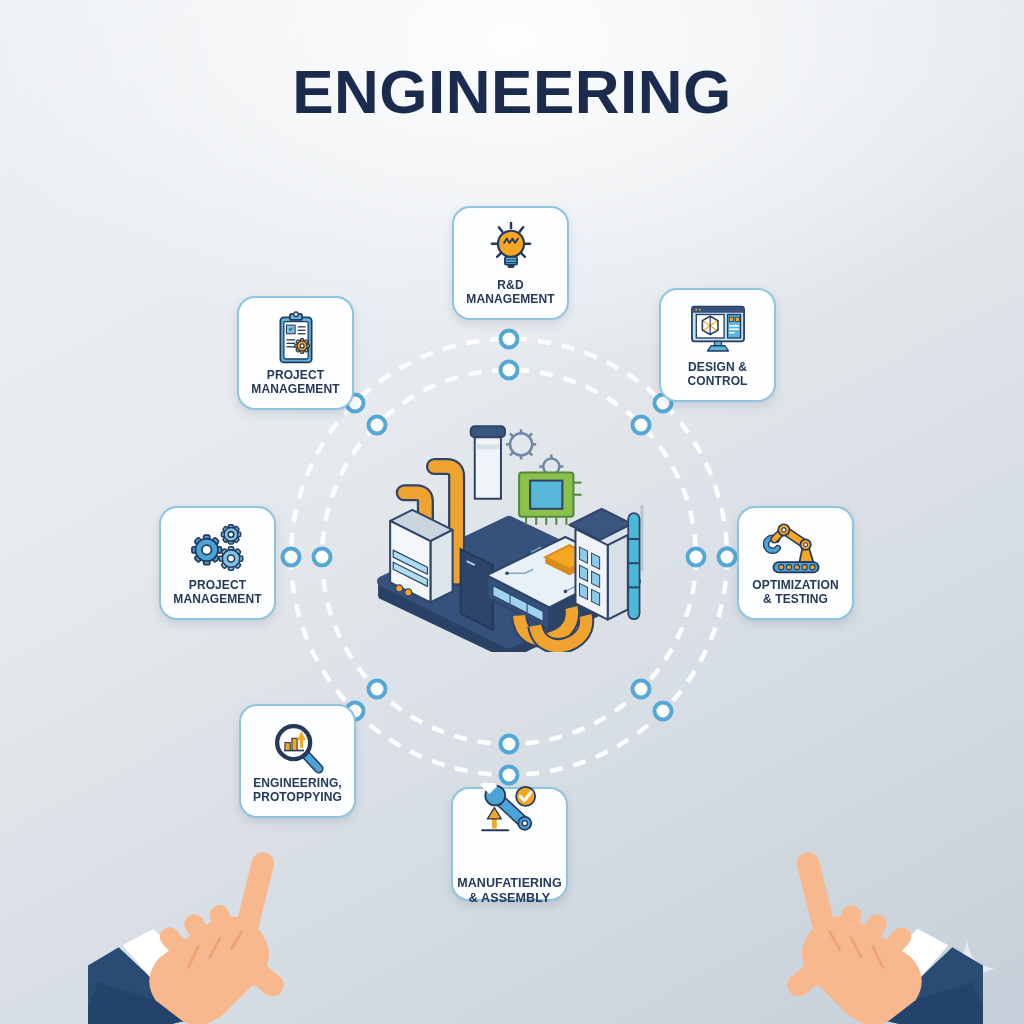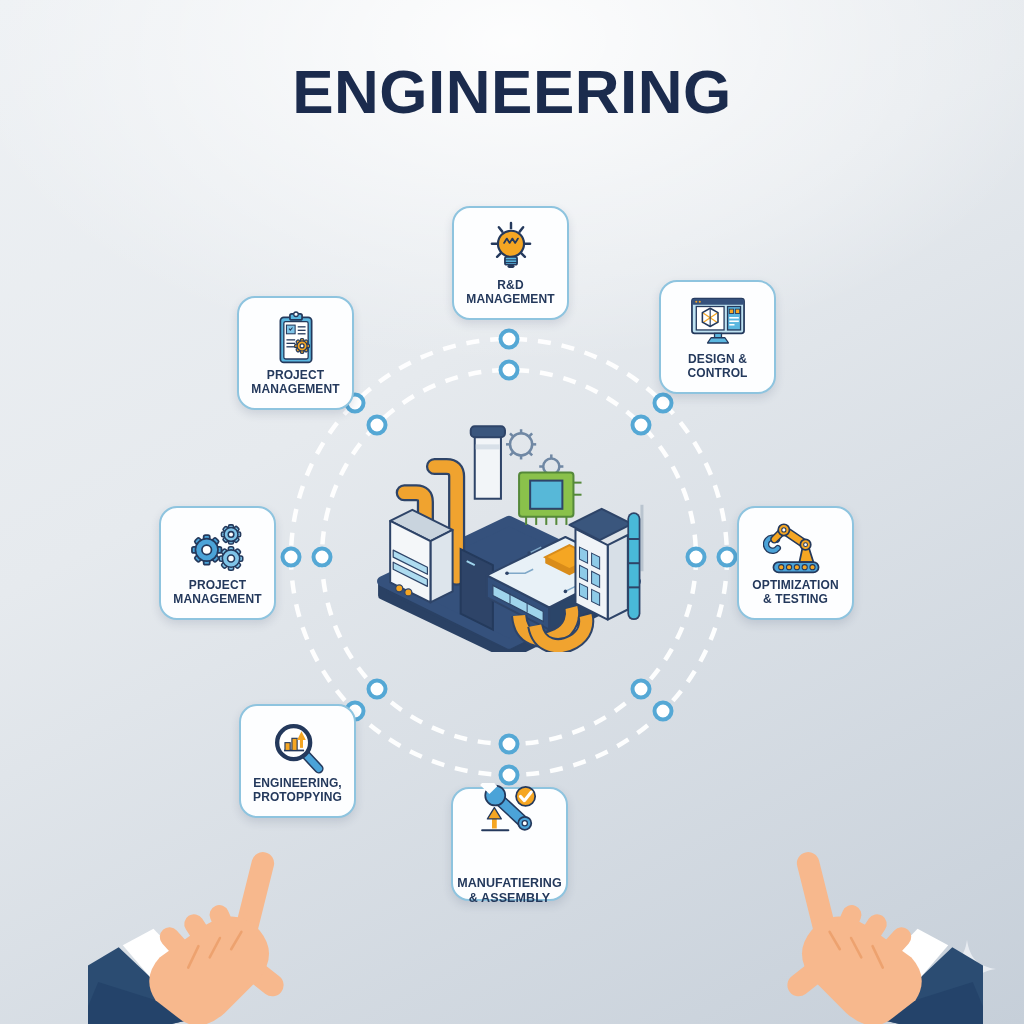--- a/index.html
+++ b/index.html
@@ -27,21 +27,21 @@
     z-index:3;cursor:pointer;
   }
   .card .icon{height:60px;display:flex;align-items:center;justify-content:center;}
   .card .label{
     font-weight:bold;font-size:12px;line-height:1.16;color:#24395c;
     text-align:center;letter-spacing:.1px;width:100%;
   }
   .card .label .ln{display:block;}
   .card .label.tight{font-size:12.5px;margin-top:35px;}
   .pos-top{left:452px;top:206px}
-  .pos-top-right{left:659px;top:280px}
+  .pos-top-right{left:659px;top:288px}
   .pos-right{left:737px;top:506px}
   .pos-bottom-right{left:662px;top:702px}
   .pos-bottom{left:451px;top:787px}
   .pos-bottom-left{left:239px;top:704px}
   .pos-left{left:159px;top:506px}
   .pos-top-left{left:237px;top:296px}
   .factory{position:absolute;left:368px;top:420px;z-index:2;}
   .hand{position:absolute;z-index:5;}
   .hand-left{left:88px;top:849px;}
   .hand-right{left:758px;top:849px;transform:scaleX(-1);}

